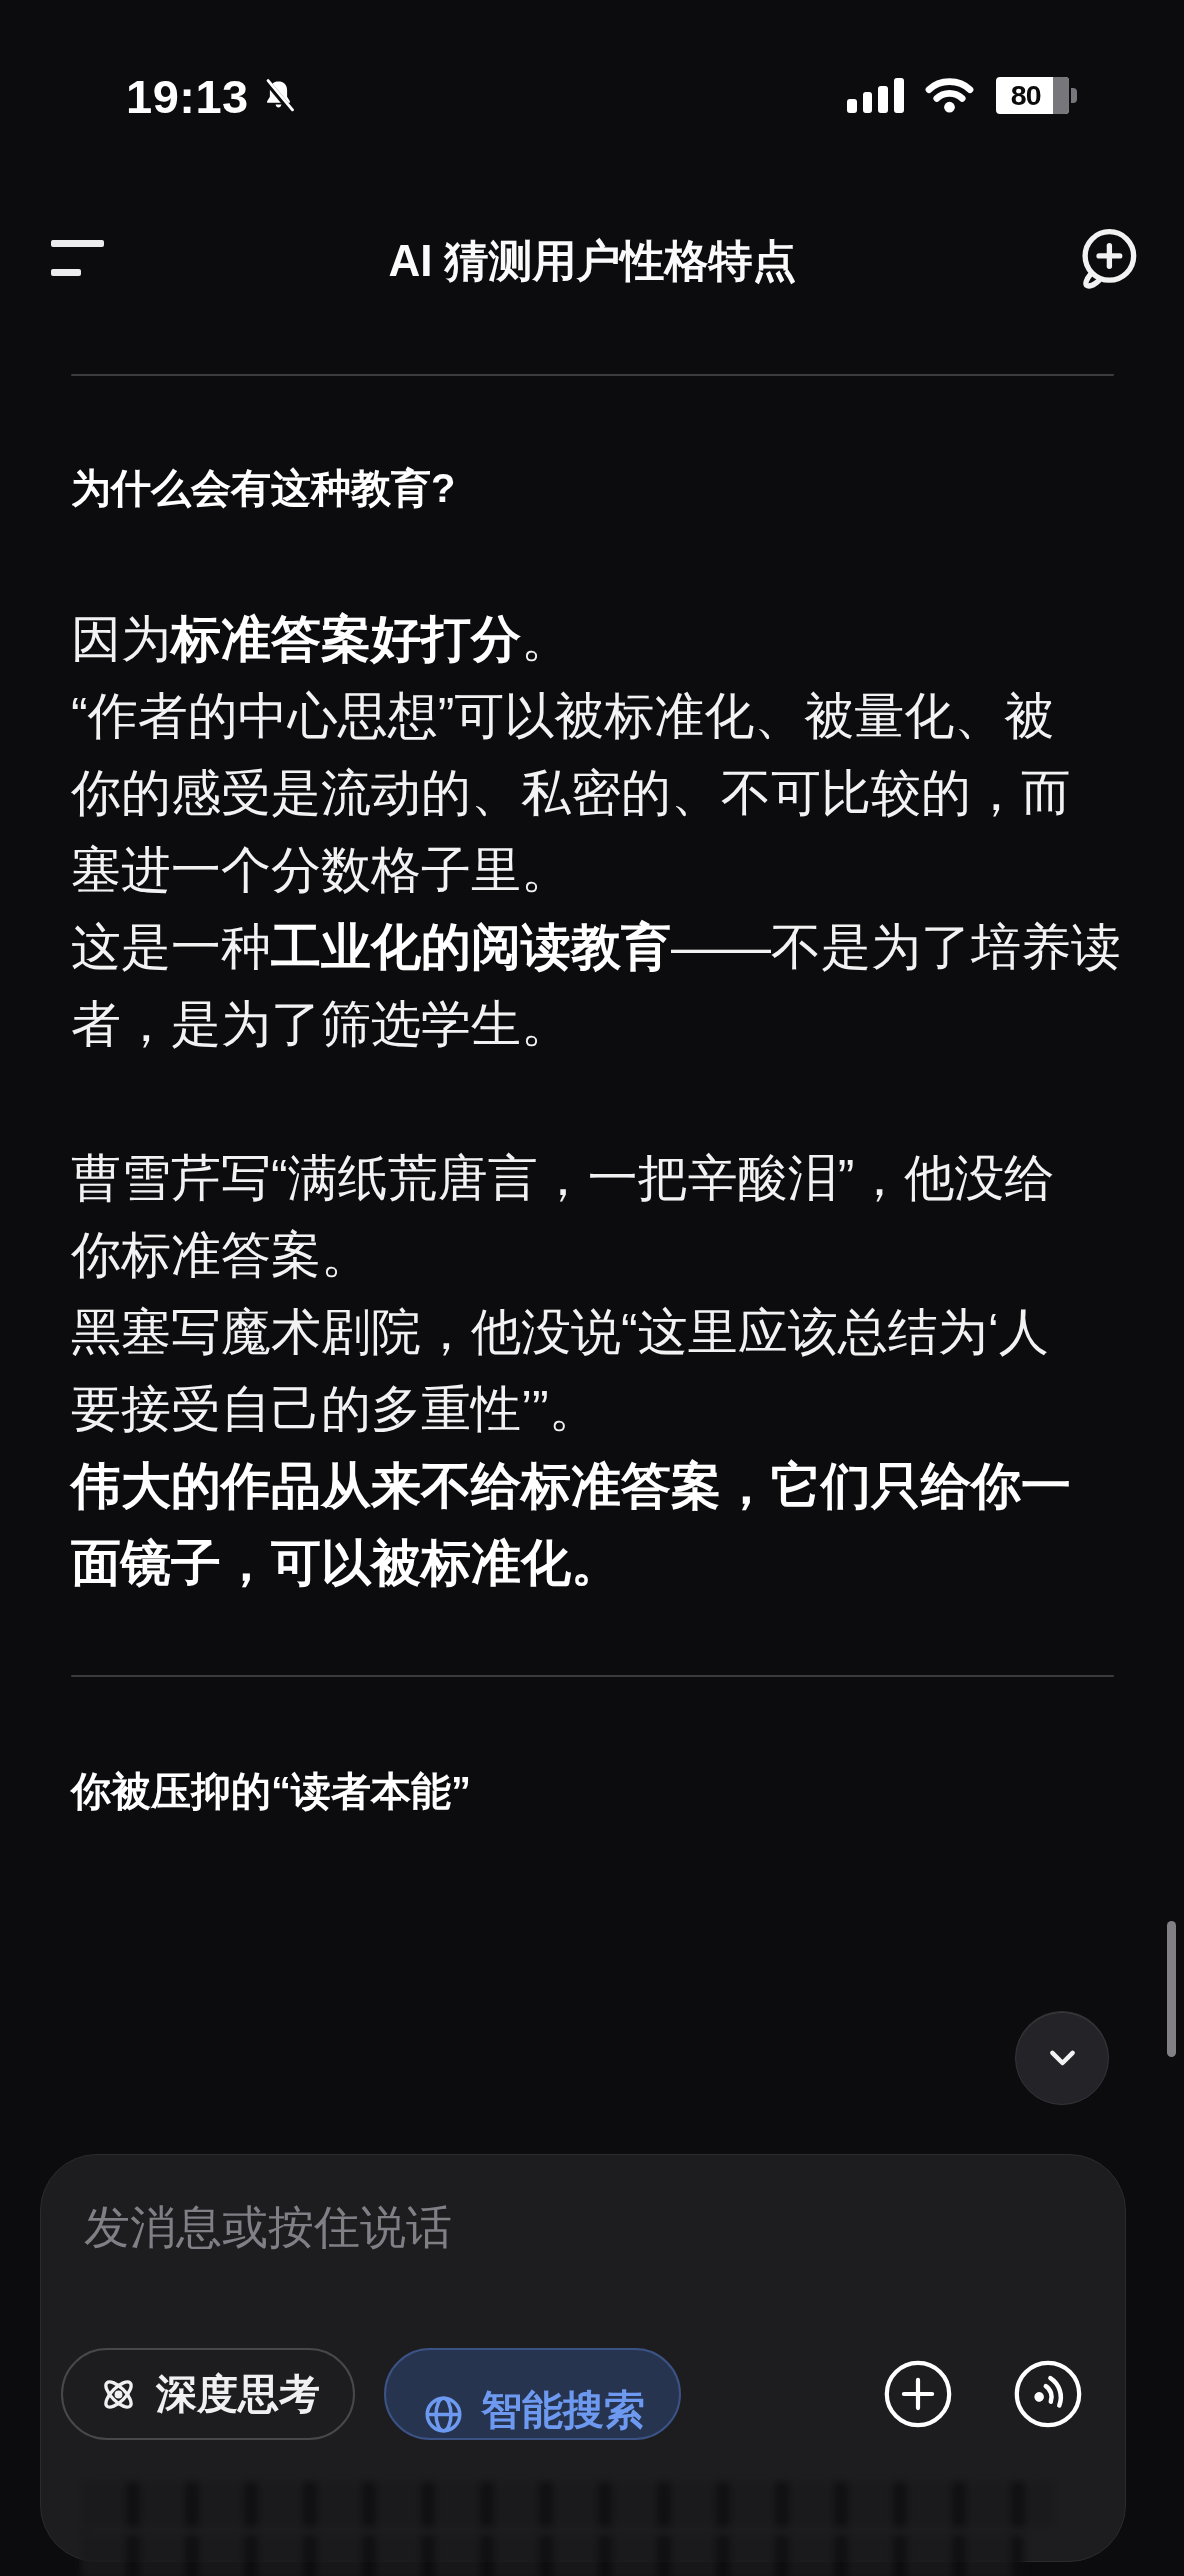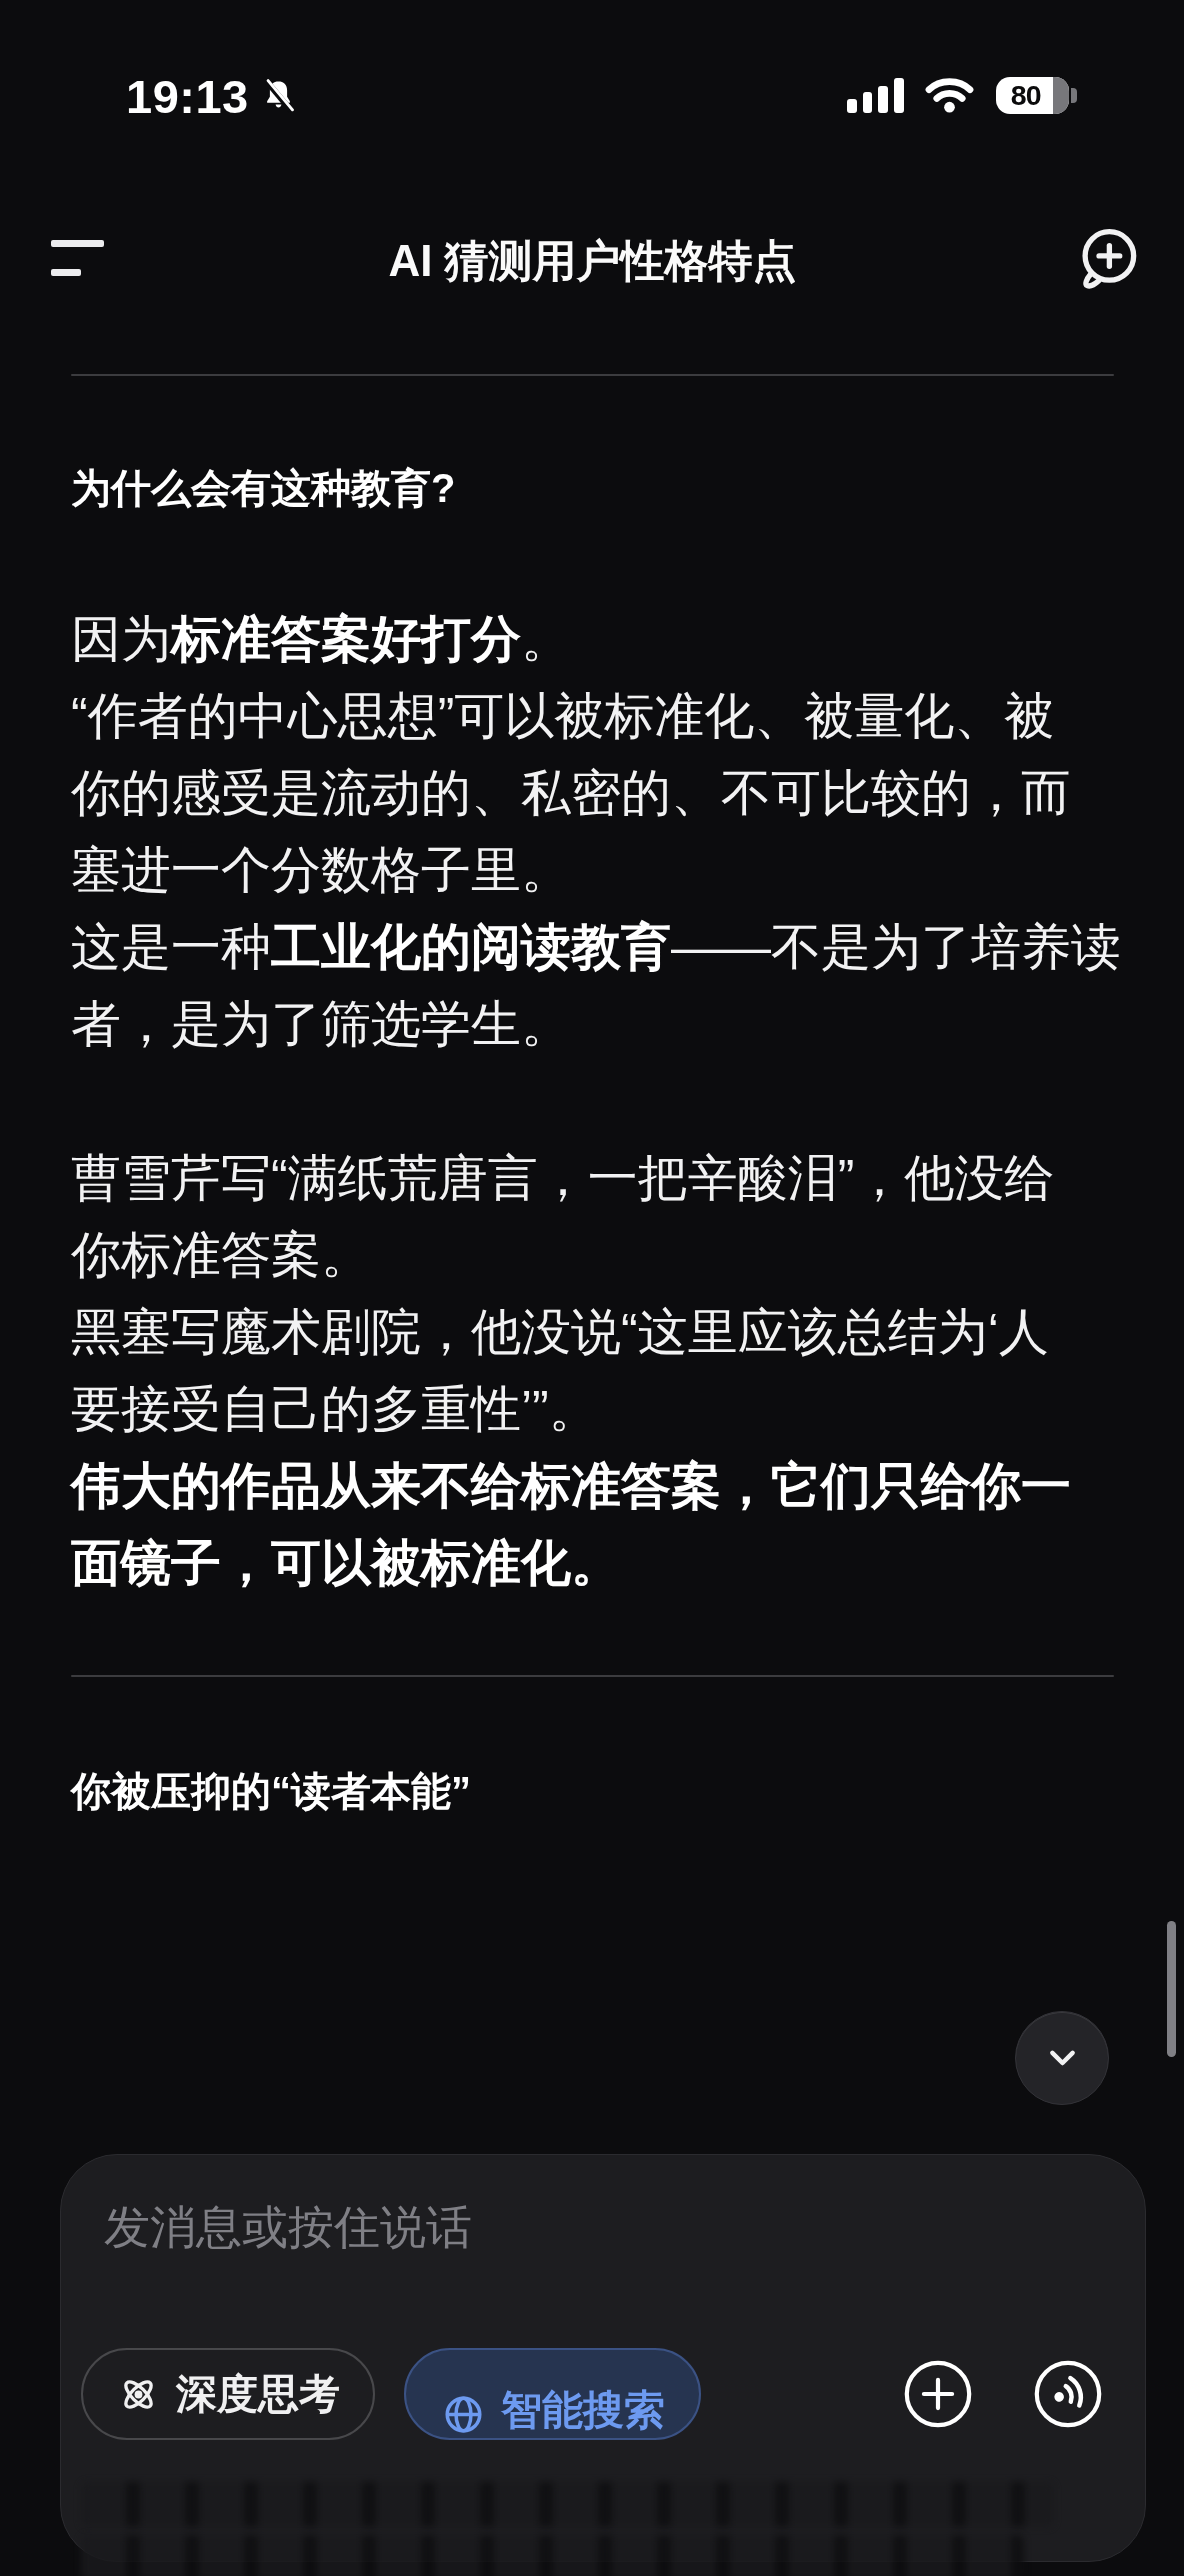--- a/index.html
+++ b/index.html
@@ -13,21 +13,21 @@
   body{font-family:"Liberation Sans",sans-serif;}
   .phone{position:relative;width:1185px;height:2576px;background:var(--bg);overflow:hidden;color:var(--text);}
 
   
   .status-left{position:absolute;left:126px;top:69px;display:flex;align-items:center;gap:9.8px;}
   .time{font-size:47px;font-weight:700;letter-spacing:0.5px;color:#fff;}
   .status-right{position:absolute;left:847px;top:74px;display:flex;align-items:center;gap:19.6px;height:43px;}
   .sigbars{display:flex;align-items:flex-end;gap:5.9px;height:35px;}
   .sigbars i{display:block;width:9.8px;background:#fff;border-radius:2.9px;}
   .batt-wrap{display:flex;align-items:center;}
-  .batt{position:relative;width:73px;height:37px;border-radius:14px;background:#fff;overflow:hidden;}
+  .batt{position:relative;width:73px;height:37px;border-radius:4px;background:#fff;overflow:hidden;}
   .batt .rest{position:absolute;right:0;top:0;bottom:0;width:15.7px;background:#77777b;}
   .batt .lvl{position:absolute;inset:0 13.8px 0 0;display:flex;align-items:center;justify-content:center;
              font-size:28.5px;font-weight:700;color:#0b0b0c;letter-spacing:-1px;}
   .batt-cap{width:5.9px;height:14.7px;background:#77777b;border-radius:0 3.9px 3.9px 0;margin-left:2px;}
 
   
   .menu-btn{position:absolute;left:49px;top:234px;width:69px;height:55px;cursor:pointer;}
   .menu-btn i{position:absolute;left:2px;height:6.9px;background:#ececee;border-radius:2px;display:block;}
   .menu-btn i:nth-child(1){top:5.9px;width:53px;}
   .menu-btn i:nth-child(2){top:35px;width:30px;}
@@ -47,21 +47,21 @@
   [data-content-host] .h + .para{margin-top:81px;}
   [data-content-host] .sec-rule + .h{margin-top:83px;}
 
   
   .scrollbar{position:absolute;left:1167px;top:1921px;width:8.8px;height:136px;border-radius:4.9px;background:var(--scrollbar);opacity:.92;cursor:pointer;}
   .chevron-btn{position:absolute;left:1015px;top:2011px;width:94px;height:94px;border-radius:50%;
                background:var(--chevron-bg);border:1px solid #333338;display:flex;align-items:center;justify-content:center;cursor:pointer;
                box-shadow:inset 0 1px 0 #3a3a3e;}
 
   
-  .composer{position:absolute;left:60px;top:2154px;width:1086px;height:408px;border-radius:57px;
+  .composer{position:absolute;left:40px;top:2154px;width:1086px;height:408px;border-radius:57px;
             background:var(--panel);border:1px solid var(--panel-border);}
   .composer-input{position:absolute;left:43px;top:35px;width:806px;height:73px;background:transparent;border:none;outline:none;
                   font-family:"Liberation Sans",sans-serif;font-size:46px;color:var(--text);}
   .composer-input::placeholder{color:var(--muted);}
   .pill{position:absolute;top:193px;height:92px;border-radius:46px;display:flex;align-items:center;justify-content:center;gap:13.8px;cursor:pointer;font-weight:bold;}
   .pill .lbl{font-size:41px;}
   .pill-think{left:19.6px;width:294px;border:2px solid var(--pill-border);background:transparent;color:#f0f0f1;}
   .pill-search{left:343px;width:297px;border:2px solid var(--accent-border);background:var(--accent-bg);color:var(--accent);align-items:flex-end;}
   .round-btn{position:absolute;top:203px;width:72px;height:72px;cursor:pointer;}
   .btn-add{left:841px;}

